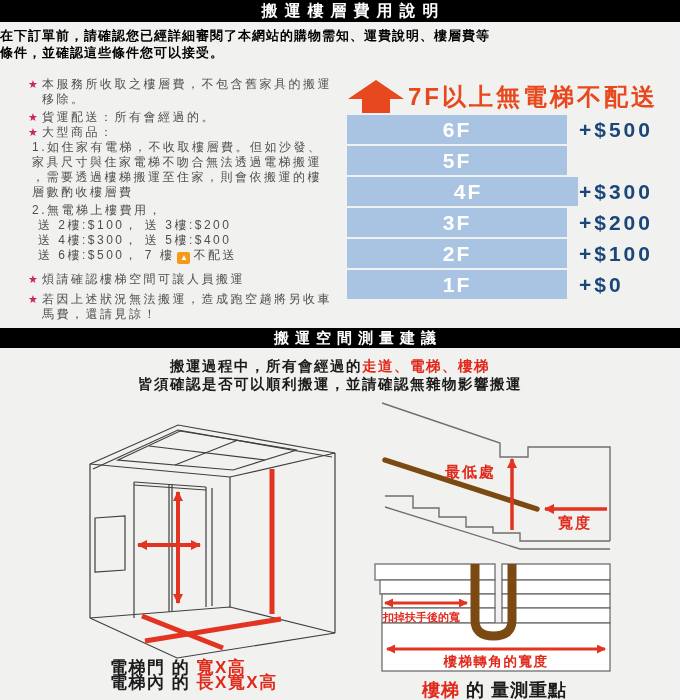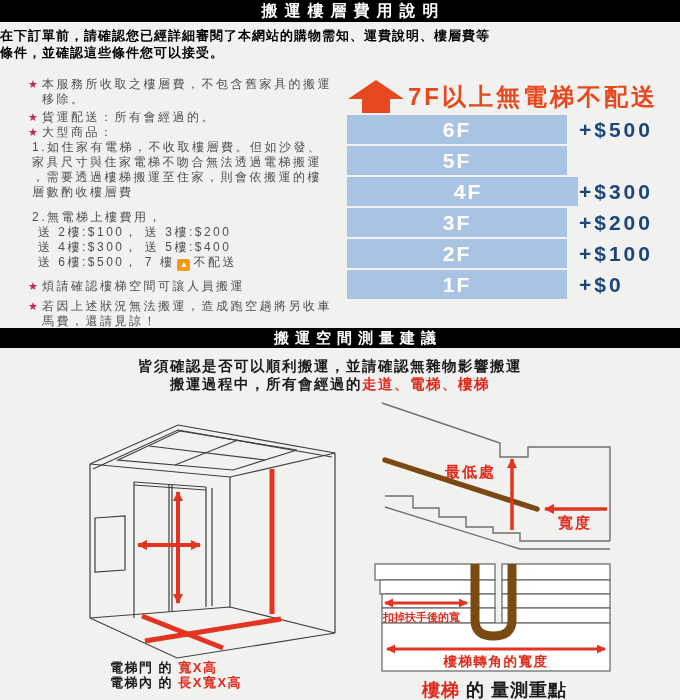--- a/index.html
+++ b/index.html
@@ -27,21 +27,21 @@
   
   .frow{position:absolute;left:347px;width:220px;height:29px;background:#a9c4e3;display:flex;align-items:center;justify-content:center;color:#fff;font-weight:bold;font-size:21px;letter-spacing:2px;}
   .fprice{position:absolute;left:579px;width:120px;height:29px;display:flex;align-items:center;color:#1b4679;font-weight:bold;font-size:21px;letter-spacing:3px;}
 
   #intro2{position:absolute;top:357px;left:0;width:660px;text-align:center;font-weight:bold;font-size:14.5px;line-height:18px;letter-spacing:1.5px;color:#1c1c1c;}
   .red{color:#e02a1c;}
 
   .diagram{position:absolute;}
   svg text{font-family:"Liberation Sans",sans-serif;font-weight:bold;}
 
-  #elevCaption{position:absolute;left:110px;top:660px;font-size:13px;font-weight:bold;line-height:15px;letter-spacing:1.5px;color:#1c1c1c;white-space:nowrap;}
+  #elevCaption{position:absolute;left:110px;top:660px;font-size:17px;font-weight:bold;line-height:15px;letter-spacing:1.5px;color:#1c1c1c;white-space:nowrap;}
   #cornerCaption{position:absolute;left:372px;top:678px;width:245px;text-align:center;font-size:18px;font-weight:bold;letter-spacing:1px;color:#1c1c1c;white-space:nowrap;}
 </style>
 </head>
 <body>
 
 <div id="stage">
 
   <div id="bar1" class="bar">
     <span>搬運樓層費用說明</span>
   </div>
@@ -62,21 +62,21 @@
     </div>
     <div class="b-item">
       <span class="star">★</span>
       <div class="b-text">大型商品：</div>
     </div>
     <div class="detail">
       <div>1.如住家有電梯，不收取樓層費。但如沙發、</div>
       <div>家具尺寸與住家電梯不吻合無法透過電梯搬運</div>
       <div>，需要透過樓梯搬運至住家，則會依搬運的樓</div>
       <div>層數酌收樓層費</div>
-      <div style="margin-top:10px;">2.無電梯上樓費用，</div>
+      <div style="margin-top:3px;">2.無電梯上樓費用，</div>
       <div class="fee-line">送 2樓:$100， 送 3樓:$200</div>
       <div class="fee-line">送 4樓:$300， 送 5樓:$400</div>
       <div class="fee-line"><span>送 6樓:$500， 7 樓</span><span class="mini-arrow">▲</span><span>不配送</span></div>
     </div>
     <div class="b-item" style="margin-top:8px;">
       <span class="star">★</span>
       <div class="b-text">煩請確認樓梯空間可讓人員搬運</div>
     </div>
     <div class="b-item" style="margin-top:5px;">
       <span class="star">★</span>
@@ -111,22 +111,22 @@
   <div class="frow" style="top:270px;">
       <span>1F</span>
     </div>
   <div class="fprice" style="top:270px;">+$0</div>
 
   <div id="bar2" class="bar">
     <span>搬運空間測量建議</span>
   </div>
 
   <div id="intro2">
+    <div><span>搬運過程中，所有會經過的</span><span class="red">走道、電梯、樓梯</span></div>
     <div>皆須確認是否可以順利搬運，並請確認無雜物影響搬運</div>
-    <div><span>搬運過程中，所有會經過的</span><span class="red">走道、電梯、樓梯</span></div>
   </div>
 
   <svg class="diagram" style="left:80px;top:418px;" width="270" height="250" viewBox="80 418 270 250">
     <defs>
       <marker id="ar1" markerUnits="userSpaceOnUse" markerWidth="12" markerHeight="12" refX="9" refY="5" orient="auto-start-reverse">
         <path d="M0,0 L10,5 L0,10 Z" fill="#e23420"></path>
       </marker>
     </defs>
     <g stroke="#3f3f3f" stroke-width="1.2" fill="none">
       <path d="M90,464 L178,425 L335,453"></path>

